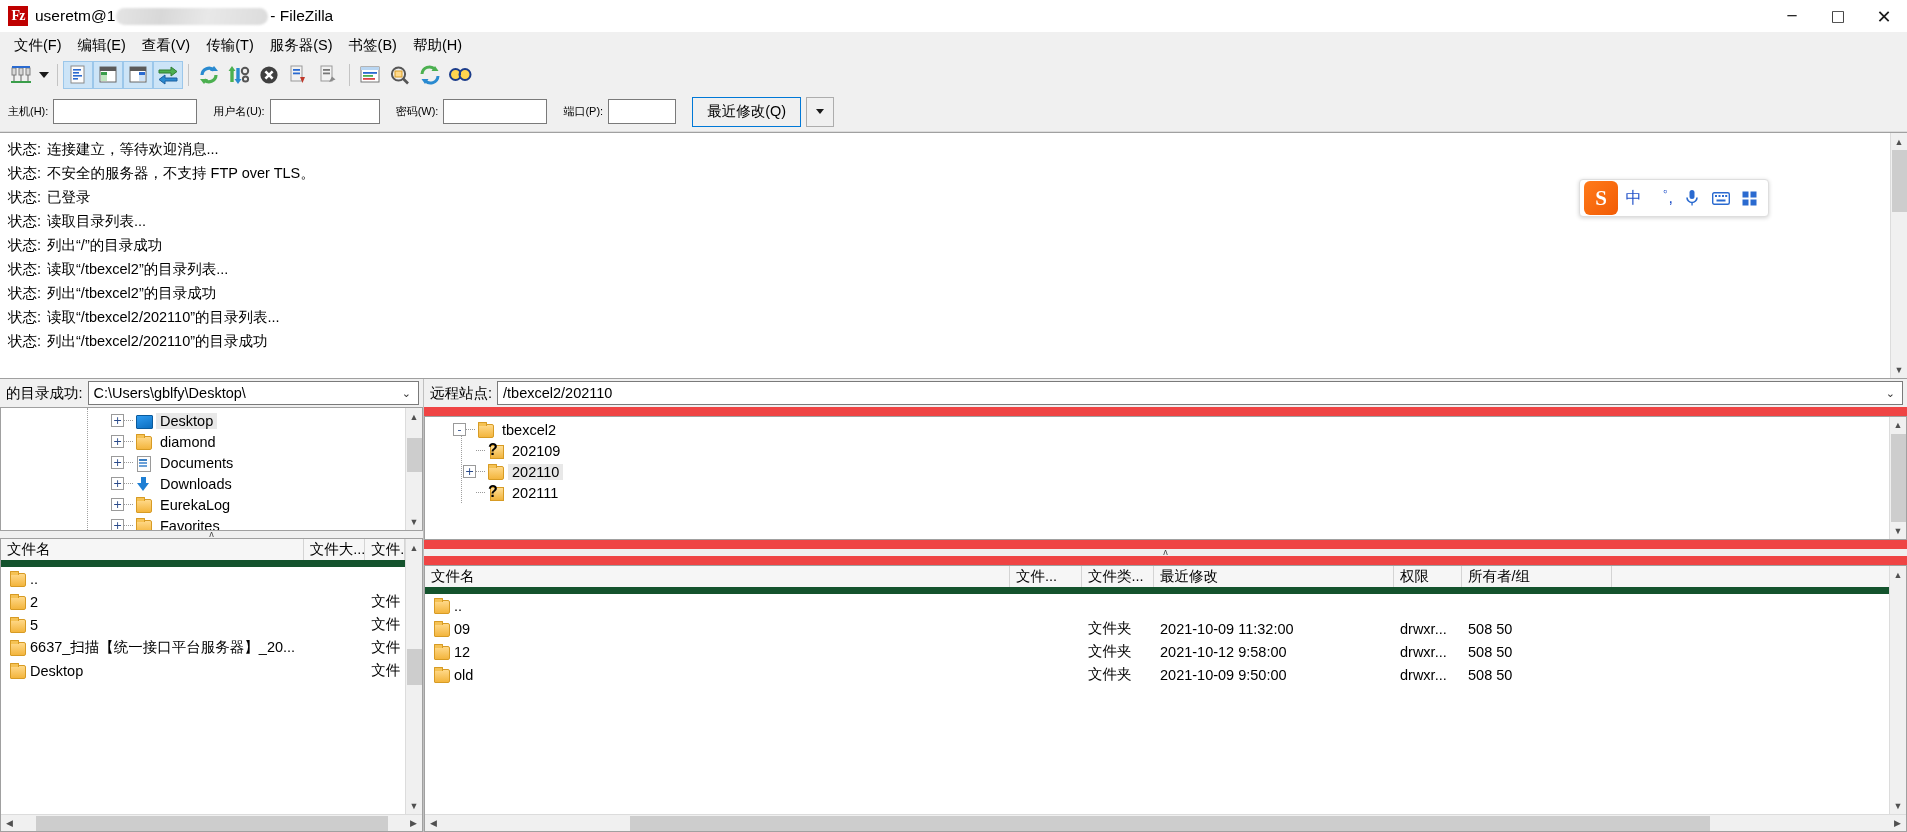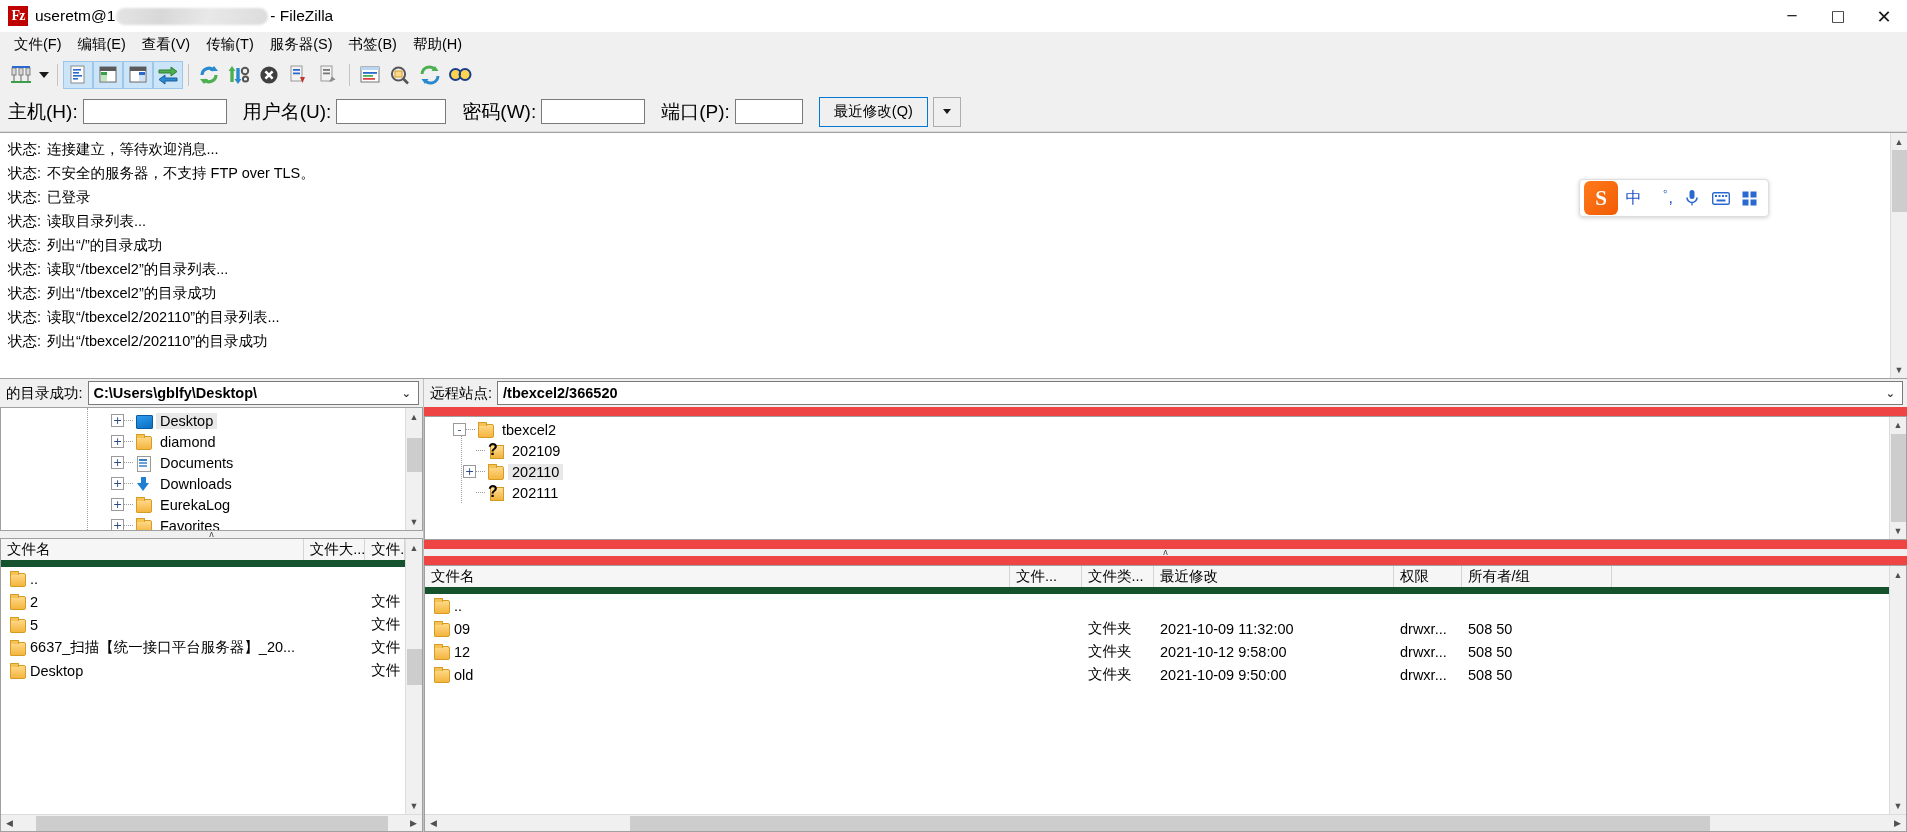--- a/index.html
+++ b/index.html
@@ -71,21 +71,21 @@
     color: #1a1a1a;
     font-family: "DejaVu Sans", sans-serif;
   }
   .win-btn.close { font-size: 18px; }
 
   
   .menubar {
     height: 26px;
     flex: 0 0 26px;
     display: flex;
-    align-items: flex-start;
+    align-items: center;
     padding-left: 6px;
     background: #f0f0f0;
     font-size: 14.5px;
   }
   .menu-item {
     padding: 3px 8px;
     white-space: nowrap;
   }
 
   
@@ -126,21 +126,21 @@
   .quickbar {
     height: 40px;
     flex: 0 0 40px;
     background: #f0f0f0;
     display: flex;
     align-items: center;
     padding-left: 8px;
     gap: 0;
     border-bottom: 1px solid #dcdcdc;
   }
-  .qc-label { margin-right: 5px; white-space: nowrap; font-size: 19px;}
+  .qc-label { margin-right: 5px; white-space: nowrap; font-size: 11px;}
   .qc-input {
     height: 25px;
     border: 1px solid #7a7a7a;
     background: #fff;
     margin-right: 16px;
   }
   .qc-host { width: 144px; }
   .qc-user { width: 110px; }
   .qc-pass { width: 104px; }
   .qc-port { width: 68px; }
@@ -273,21 +273,20 @@
     border: 1px solid #7a7a7a;
     background: #fff;
     display: flex;
     align-items: center;
     padding-left: 5px;
     margin-right: 4px;
     font-size: 14.5px;
     min-width: 0;
     overflow: hidden;
     white-space: nowrap;
-    font-weight: bold;
   }
   .site-combo .chev {
     margin-left: auto;
     padding: 0 7px;
     font-size: 11px;
     color: #333;
   }
 
   
   .tree {
@@ -877,21 +876,21 @@
           <div class="sb-thumb-h" style="width:352px;"></div>
           <div class="sb-arrow-h">▶</div>
         </div>
       </div>
     </div>
 
     <div class="pane pane-right">
       <div class="siterow">
         <span class="site-label">远程站点:</span>
         <div class="site-combo">
-          <span>/tbexcel2/366520</span>
+          <span>/tbexcel2/202110</span>
           <span class="chev">⌄</span>
         </div>
       </div>
 
       <div class="tree">
         <div class="tree-inner">
           <div class="vline" style="left:36px; top:16px; height:70px;"></div>
           <div class="tnode" style="padding-left:28px">
             <span class="plus">-</span>
             <span class="dots"></span>

